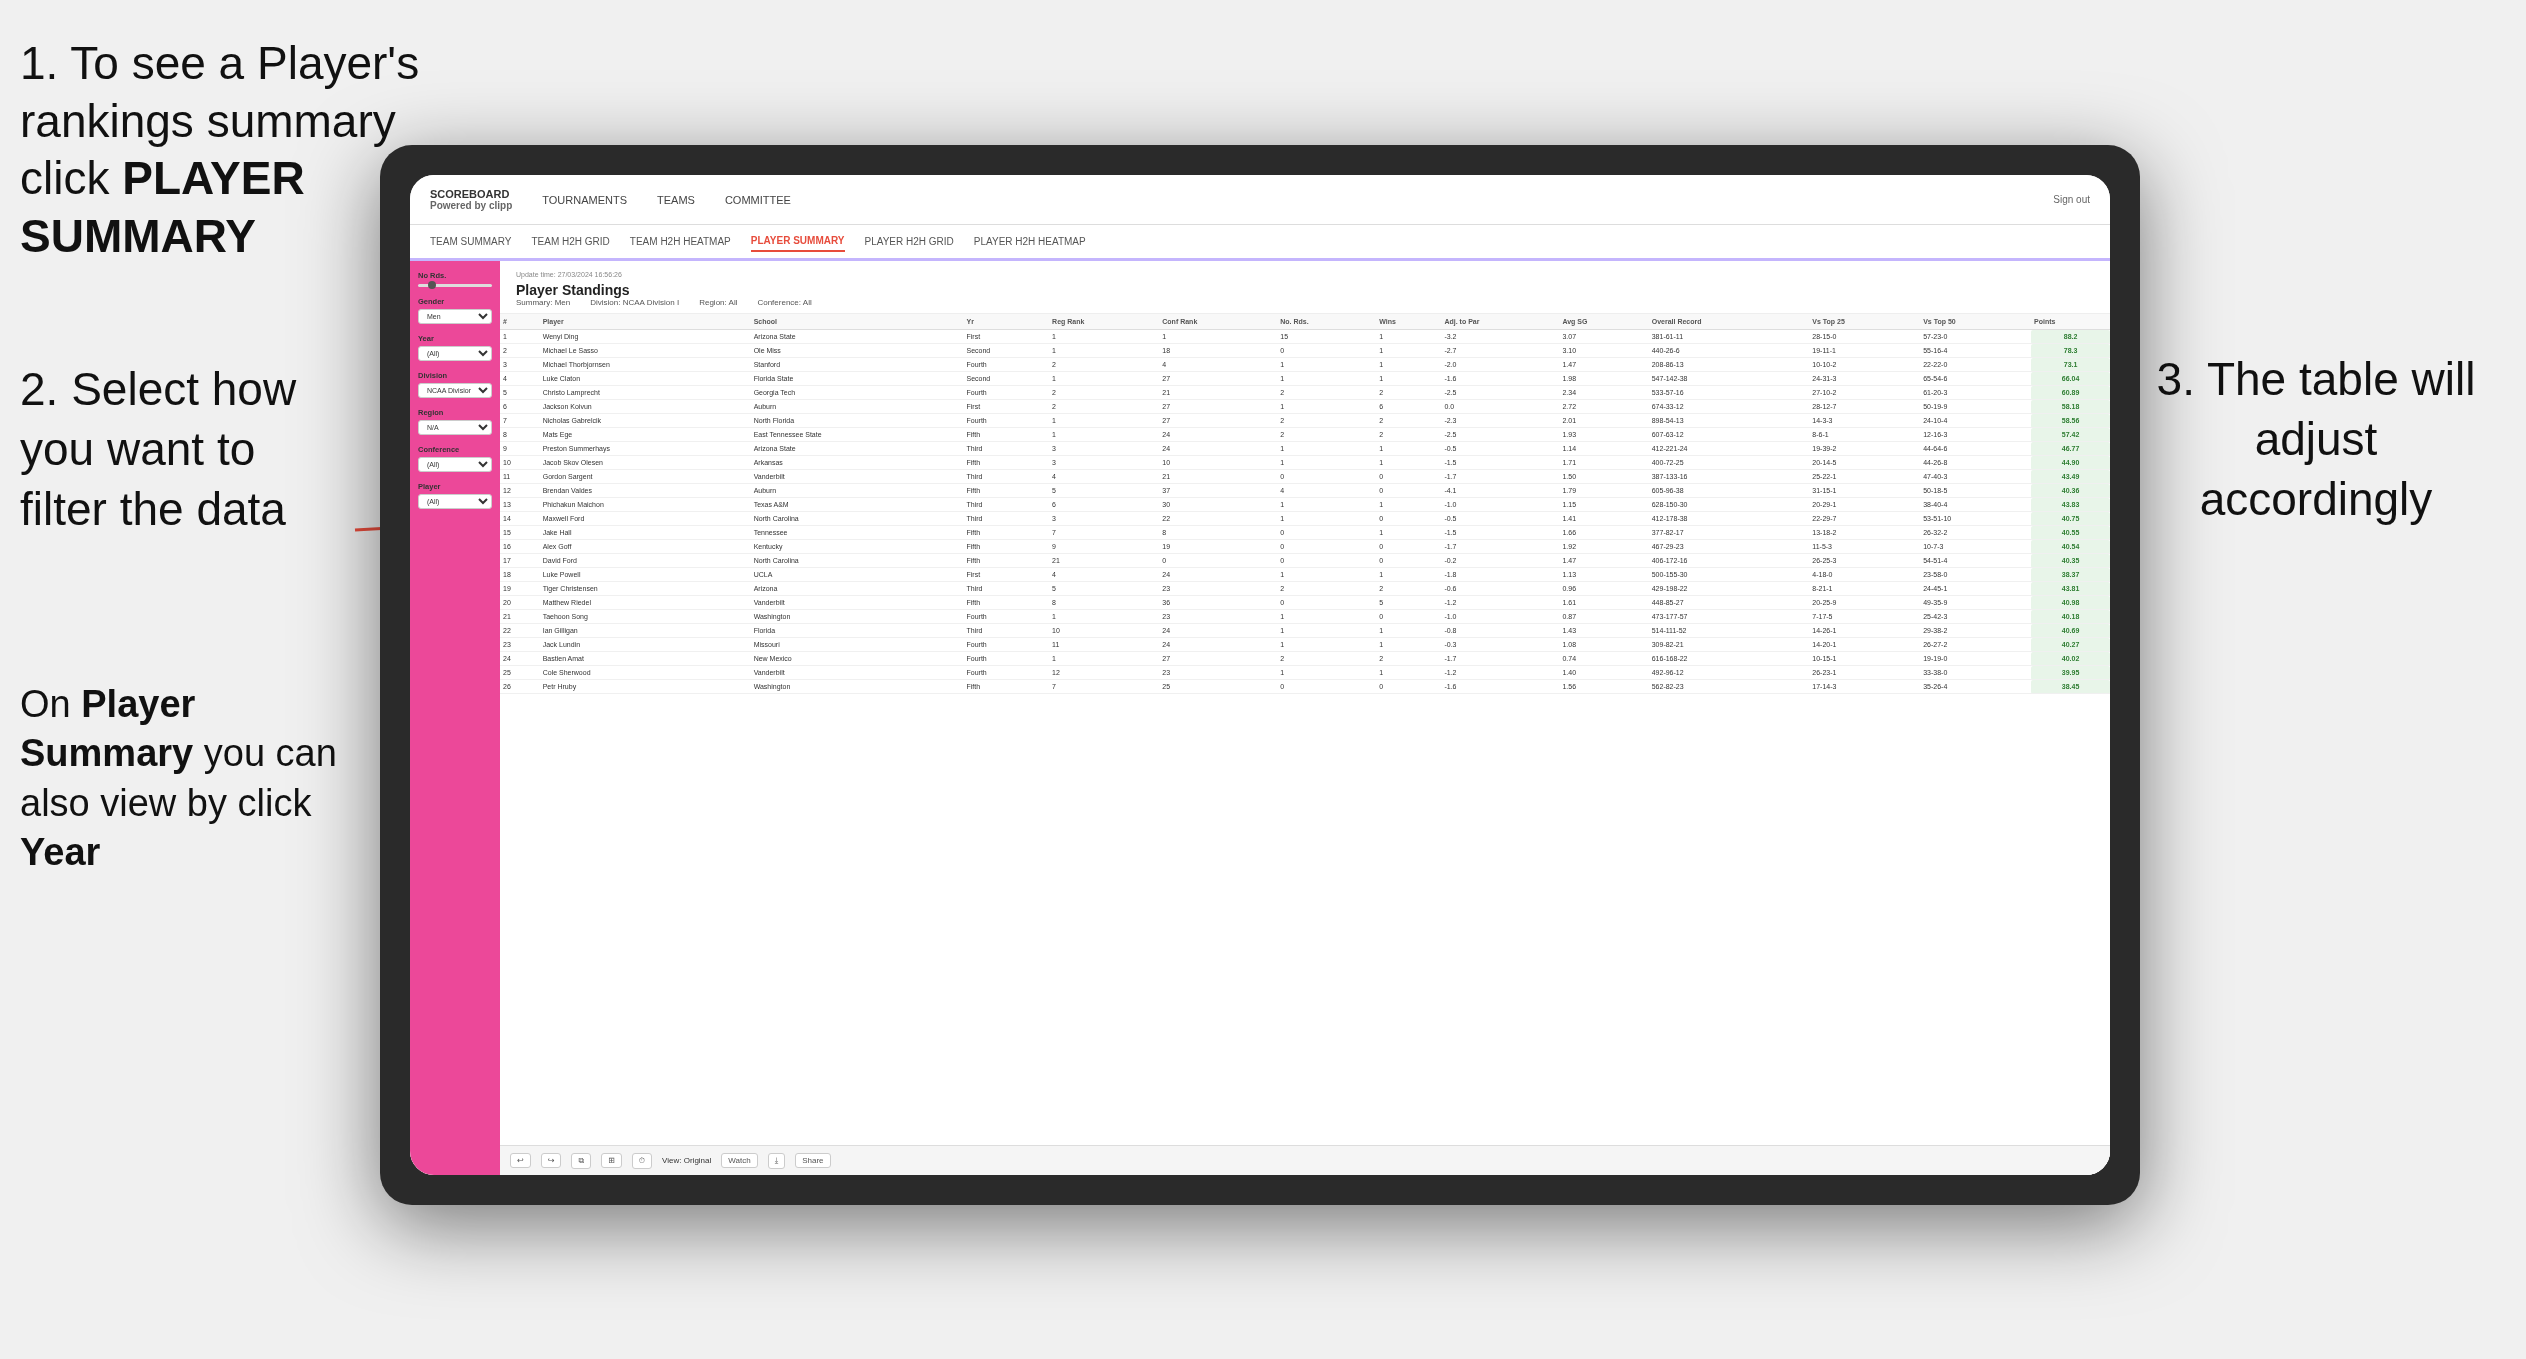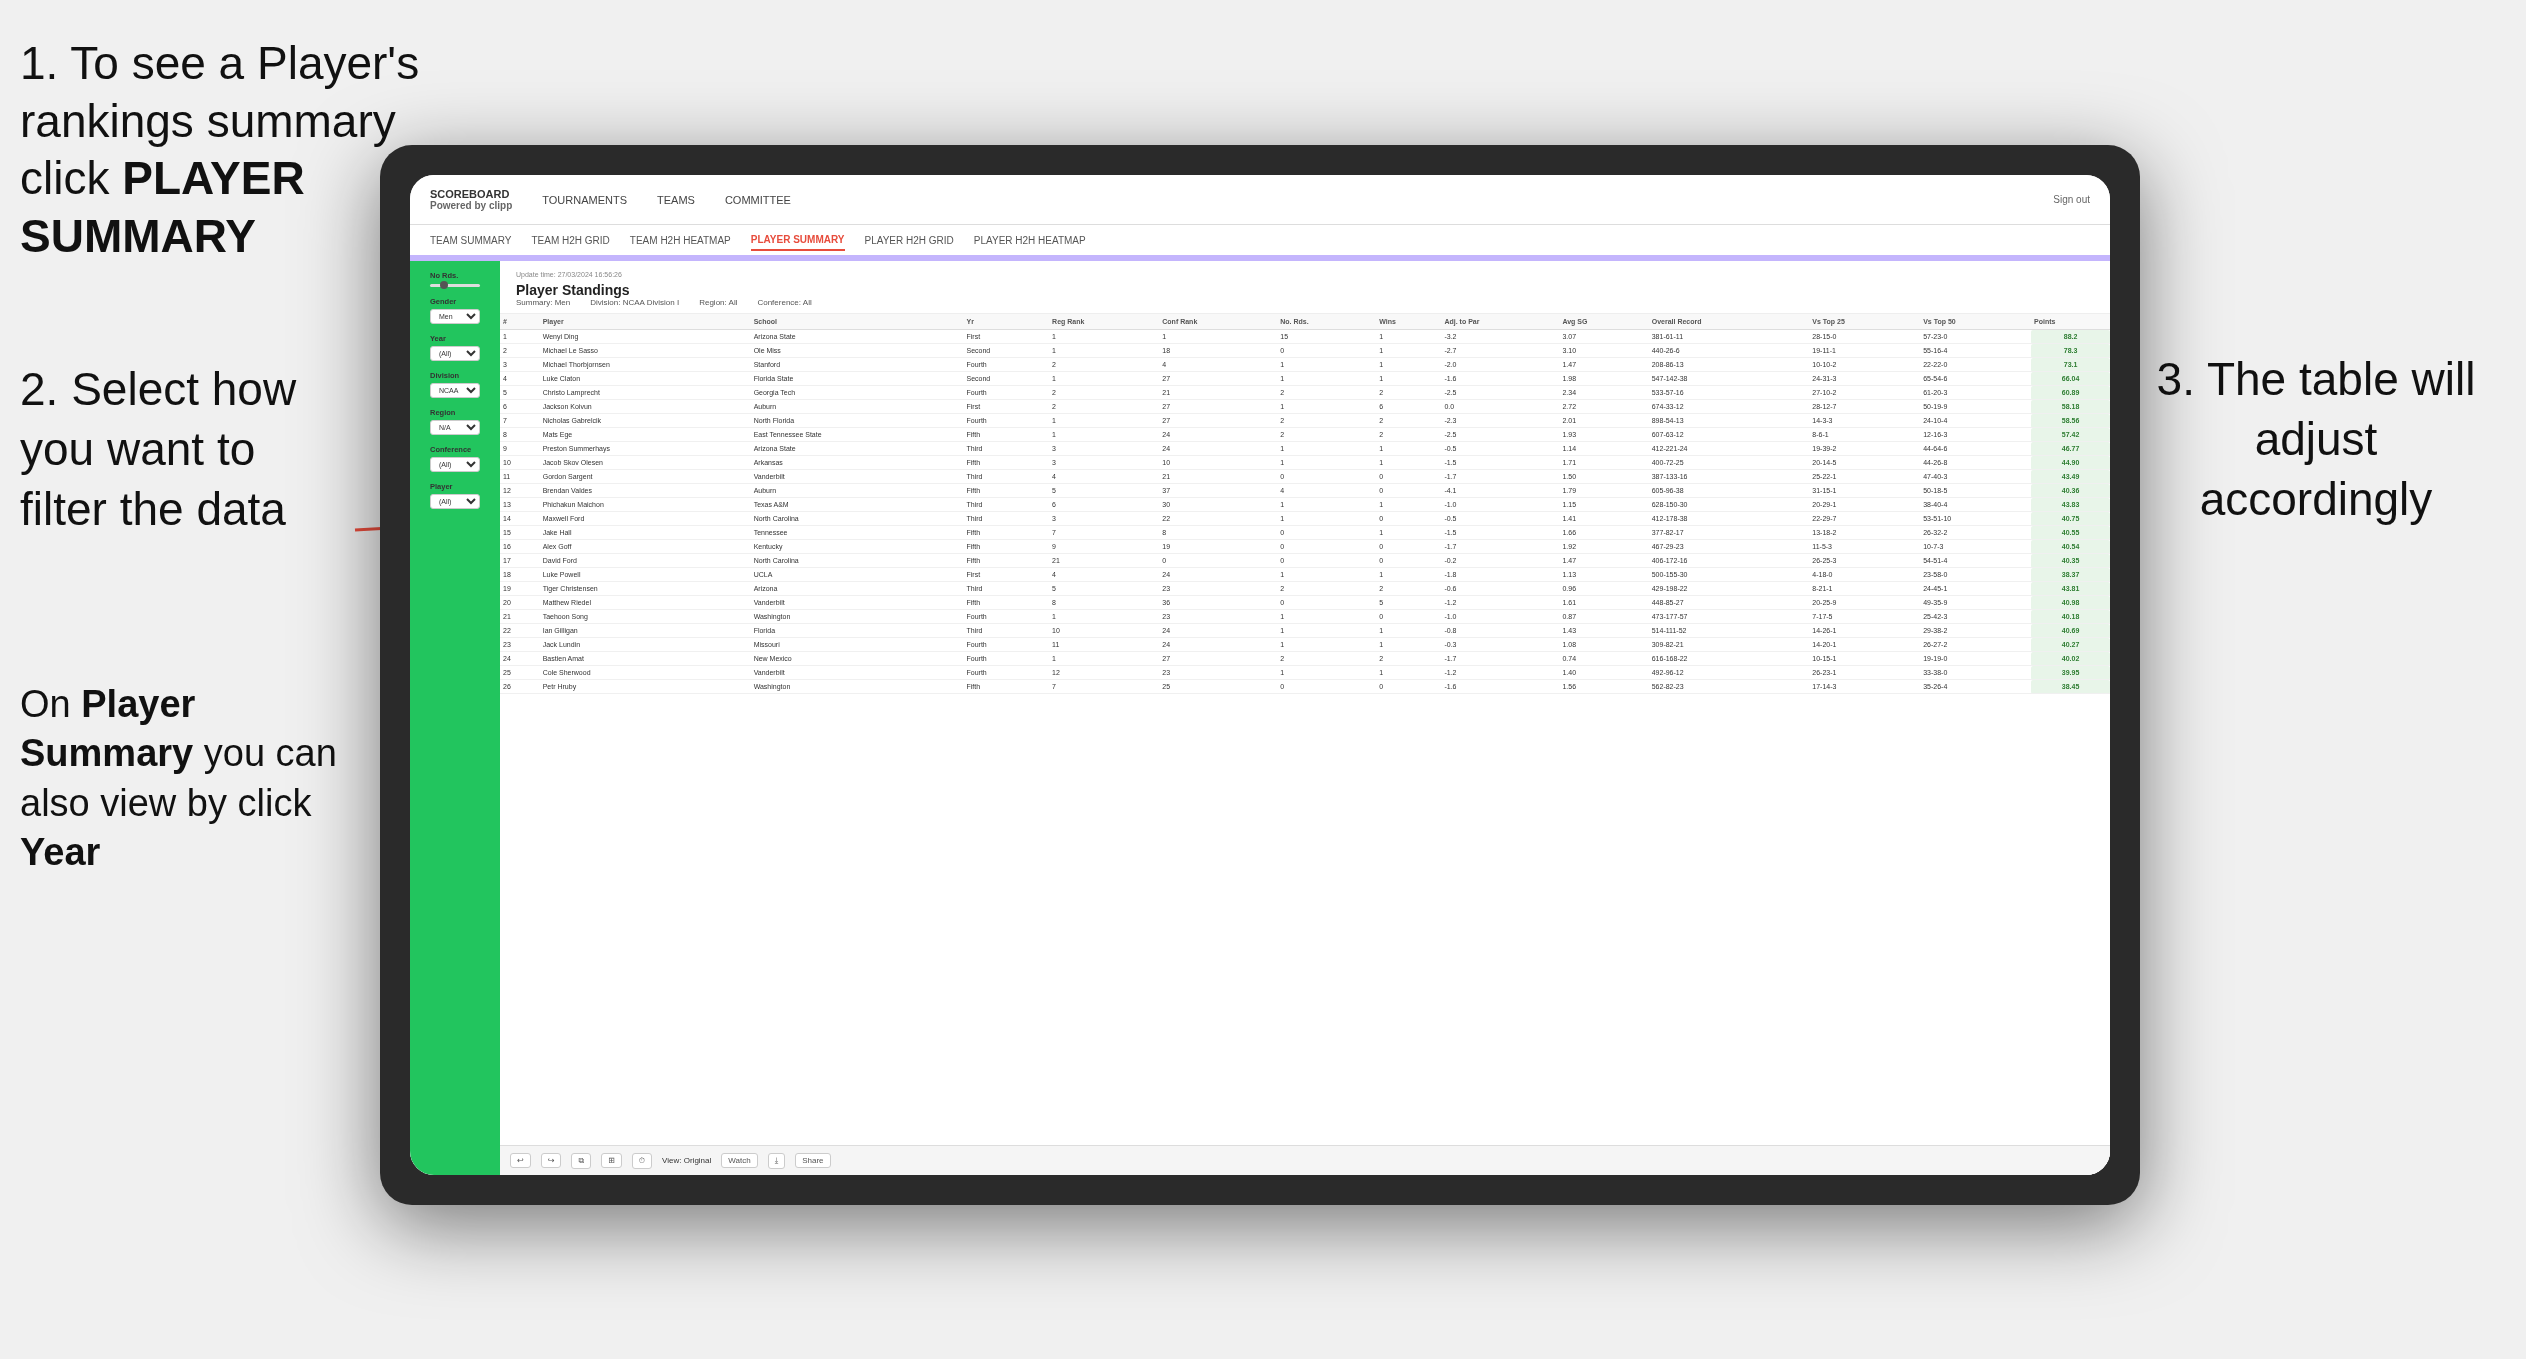--- a/index.html
+++ b/index.html
@@ -117,21 +117,21 @@
     .header-right {
       font-size: 10px;
       color: #666;
       display: flex;
       gap: 10px;
     }
 
     
     .sub-nav {
       background: #fff;
-      border-bottom: 6px solid #c4b5fd;
+      border-bottom: 3px solid #c4b5fd;
       padding: 0 20px;
       display: flex;
       gap: 20px;
       height: 36px;
       align-items: center;
       flex-shrink: 0;
     }
     .sub-nav-item {
       font-size: 10px;
       color: #555;
@@ -145,22 +145,22 @@
     .main-content {
       flex: 1;
       display: flex;
       overflow: hidden;
       background: #f5f5f5;
     }
 
     
     .sidebar-filters {
       width: 90px;
-      background: #22c55e;
-      padding: 10px 20px;
+      background: #ec4899;
+      padding: 10px 8px;
       flex-shrink: 0;
       font-size: 8px;
     }
 
     .filter-group {
       margin-bottom: 10px;
     }
     .filter-label {
       font-size: 7.5px;
       font-weight: 600;

